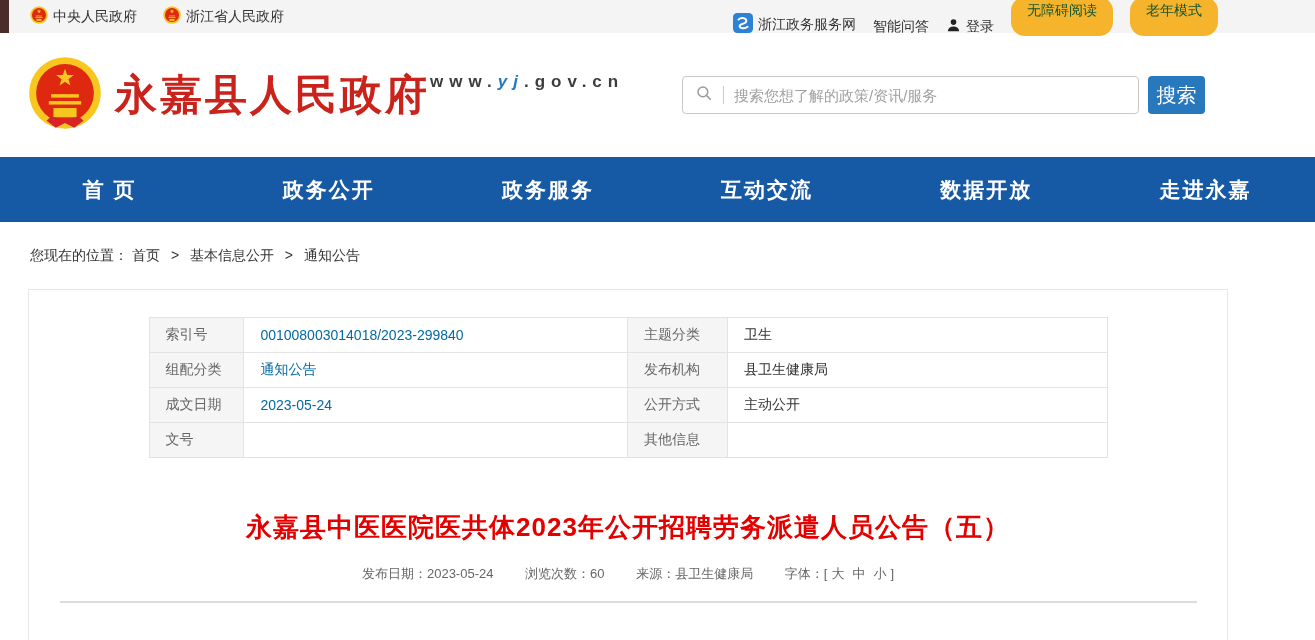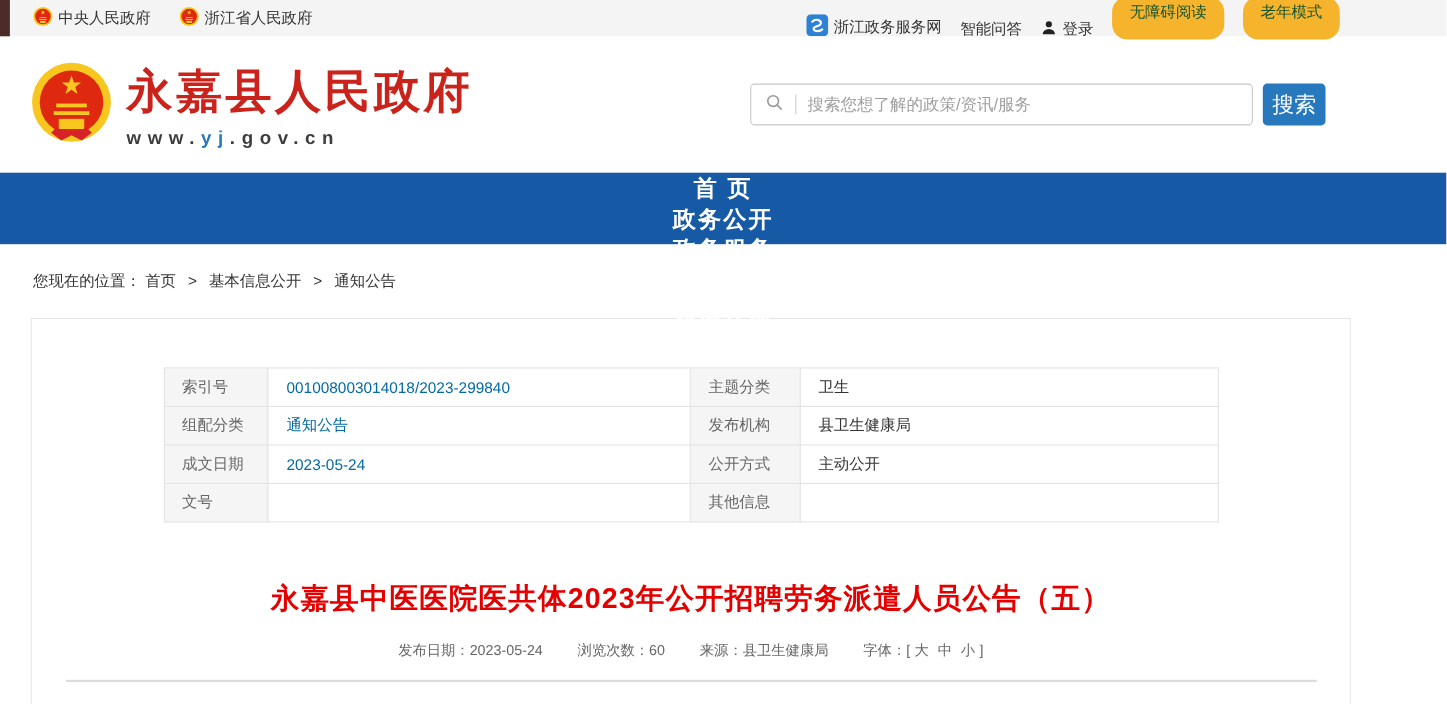--- a/index.html
+++ b/index.html
@@ -12,48 +12,48 @@
   .corner-mark { position:absolute; left:0; top:0; width:9px; height:33px; background:#4a2c28; }
   .gov-link { display:flex; align-items:center; gap:5px; margin-right:26px; cursor:pointer; }
   .topbar-right { margin-left:auto; display:flex; align-items:flex-end; gap:17px; }
   .tb-link { display:flex; align-items:center; gap:5px; cursor:pointer; }
   .pill { background:#f6b42c; border-radius:14px; height:39px; line-height:27px;
           padding:0 16px; color:#14532d; cursor:pointer; }
 
   
   .header { height:124px; background:#fff; display:flex; align-items:center; }
   .logo { display:flex; align-items:center; gap:13px; margin-left:28px; cursor:pointer; }
-  .title-col { display:flex; flex-direction:column; }
+  .title-col { display:flex; }
   .site-name { font-size:42px; font-weight:bold; color:#c9231c; letter-spacing:3px;
                font-family:"DejaVu Serif","Liberation Serif",serif; }
   .site-url { font-size:17px; font-weight:bold; color:#3d3d3d; letter-spacing:6px; margin-top:5px; }
-  .url-hl { color:#2878be; }
+  .url-hl { color:#2878be;font-style:italic; }
   .search-wrap { margin-left:auto; margin-right:110px; display:flex; align-items:center; }
   .search-box { width:457px; height:38px; border:1px solid #c8c8c8; border-radius:4px;
                 display:flex; align-items:center; padding:0 12px; background:#fff; }
   .vsep { width:1px; height:18px; background:#ccc; margin:0 10px; }
   .search-input { border:none; outline:none; flex:1; font-size:15px; color:#333; background:transparent; }
   .search-input::placeholder { color:#a0a0a0; }
   .search-btn { width:57px; height:38px; background:#2878be; color:#fff; border:none;
                 border-radius:4px; margin-left:9px; font-size:20px; cursor:pointer; }
 
   
-  .nav { height:65px; background:#1659a4; display:flex;flex-direction:column; }
+  .nav { height:65px; background:#1659a4; display:flex; }
   .nav-item { flex:1; display:flex; align-items:center; justify-content:center;
               color:#fff; font-size:21px; font-weight:bold; letter-spacing:2px; cursor:pointer; }
 
   
   .breadcrumb { margin:25px 0 0 30px; font-size:14px; color:#333; height:20px; }
   .bc-link { cursor:pointer; margin:0 4px; color:#333; text-decoration:none; }
   .bc-sep { margin:0 3px; color:#333; }
 
   
   .card { width:1200px; height:600px; margin:22px 0 0 28px; background:#fff;
           border:1px solid #e7e7e7; }
-  table.meta { width:959px; margin:44px auto 0; border-collapse:collapse; font-size:14px; }
+  table.meta { width:959px; margin:27px auto 0; border-collapse:collapse; font-size:14px; }
   table.meta td { border:1px solid #e3e3e3; height:35px; padding:0 10px 0 16px; }
   td.lbl  { width:95px;  background:#f5f5f5; color:#666; }
   td.lbl2 { width:100px; background:#f5f5f5; color:#666; }
   td.val  { width:384px; color:#0369a1; }
   td.val2 { width:380px; color:#333; }
 
   .art-title { margin-top:52px; text-align:center; font-size:26px; font-weight:bold;
                color:#e50000; letter-spacing:1px; }
   .art-meta { margin-top:20px; text-align:center; font-size:13px; color:#666; }
   .art-meta .grp { margin:0 14px; }

